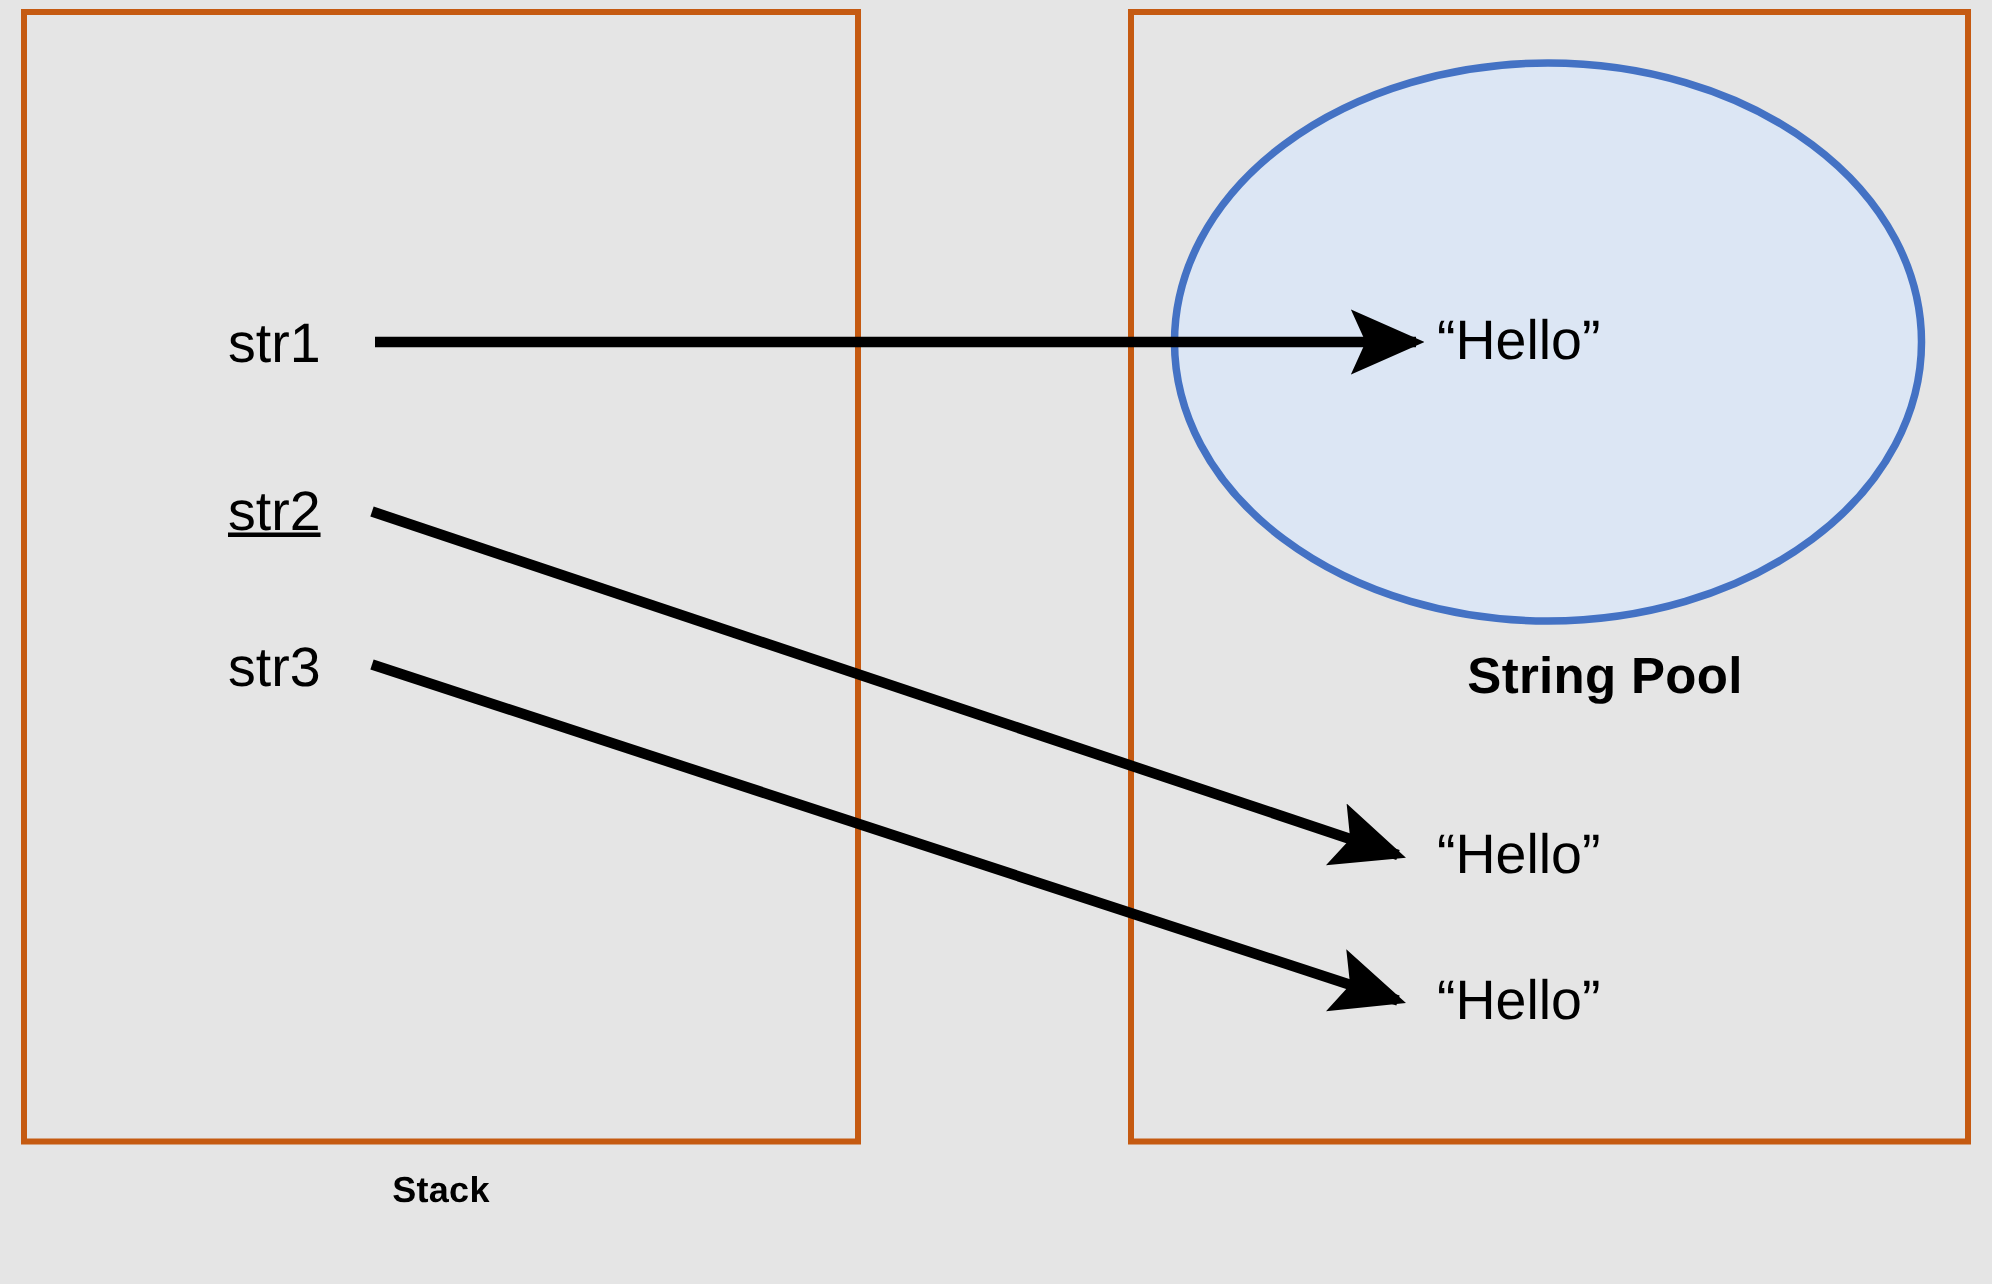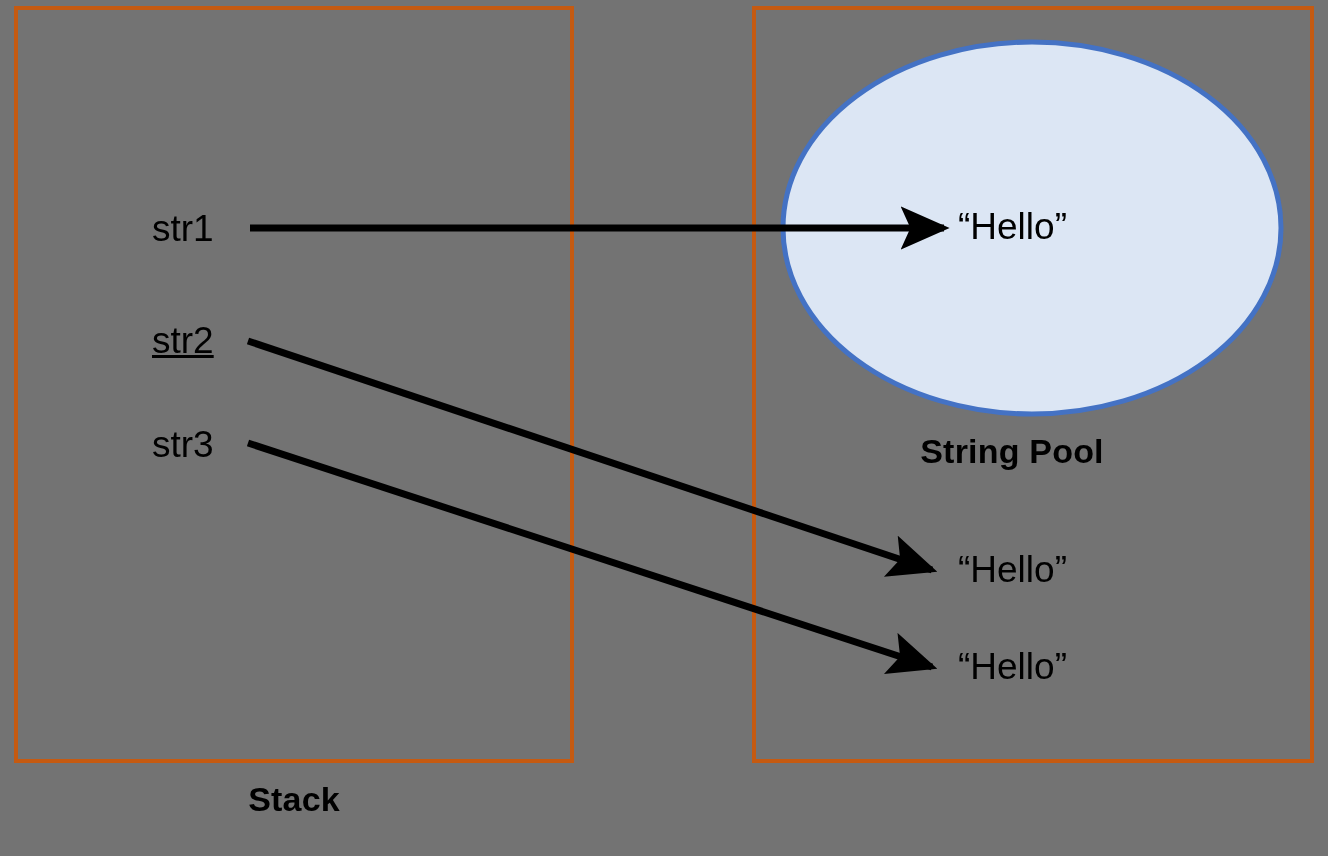--- a/index.html
+++ b/index.html
@@ -7,21 +7,21 @@
     padding: 0;
     background: #ffffff;
   }
   body {
     font-family: "Liberation Sans", sans-serif;
   }
   #canvas {
     position: relative;
     width: 1328px;
     height: 856px;
-    background: #737373;
+    background: #e5e5e5;
     overflow: hidden;
   }
   .region-box {
     position: absolute;
     box-sizing: border-box;
     background: transparent;
   }
   #stack-box {
     left: 14px;
     top: 6px;
@@ -31,39 +31,39 @@
   }
   #heap-box {
     left: 752px;
     top: 6px;
     width: 562px;
     height: 757px;
     border: 4px solid #c55a11;
   }
   .region-label {
     position: absolute;
-    font-size: 34px;
+    font-size: 24px;
     font-weight: bold;
     color: #000000;
     text-align: center;
     letter-spacing: 0.2px;
     white-space: nowrap;
   }
   #stack-label {
     left: 14px;
     top: 780px;
     width: 560px;
   }
   #heap-label {
     left: 752px;
     top: 780px;
     width: 562px;
   }
   #pool-label {
-    left: 812px;
+    left: 870px;
     top: 432px;
     width: 400px;
     font-size: 34px;
   }
   .var-label {
     position: absolute;
     font-size: 37px;
     color: #000000;
     white-space: nowrap;
     line-height: 1;

